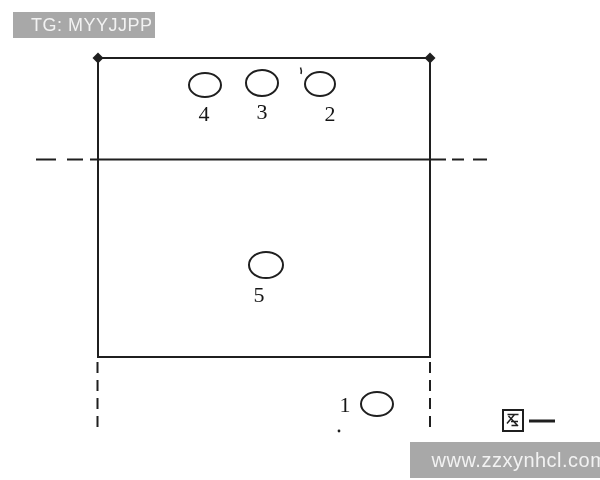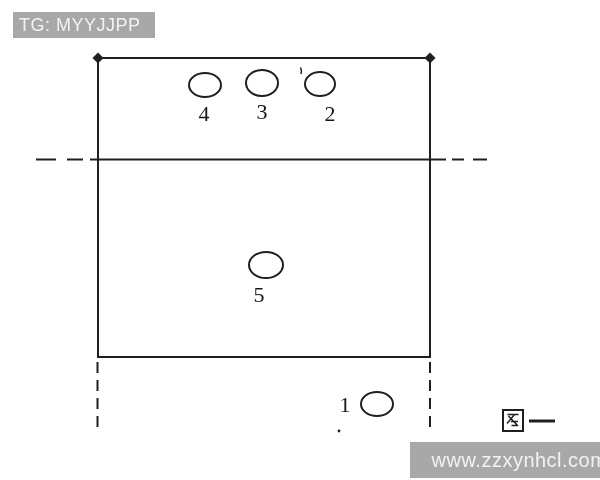--- a/index.html
+++ b/index.html
@@ -17,21 +17,21 @@
     color: var(--bar-text, #f2f2f2);
     display: flex;
     align-items: center;
     box-sizing: border-box;
     white-space: nowrap;
   }
   .wm-top {
     left: 13px; top: 12px;
     width: 142px; height: 26px;
     font-size: 18px;
-    padding-left: 6px;
+    padding-left: 18px;
     letter-spacing: 0.5px;
   }
   .wm-bottom {
     left: 410px; top: 442px;
     width: 219px; height: 36px;
     font-size: 20px;
     justify-content: center;
     letter-spacing: 0.5px;
   }
   svg.diagram { position: absolute; left: 0; top: 0; }

